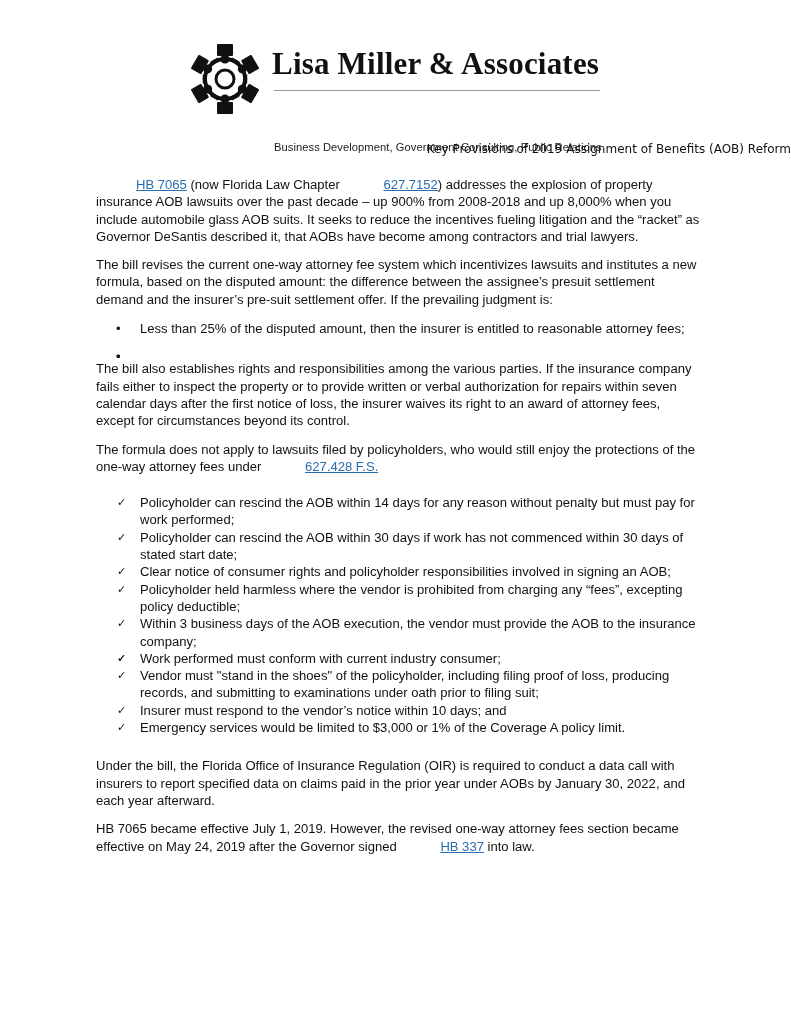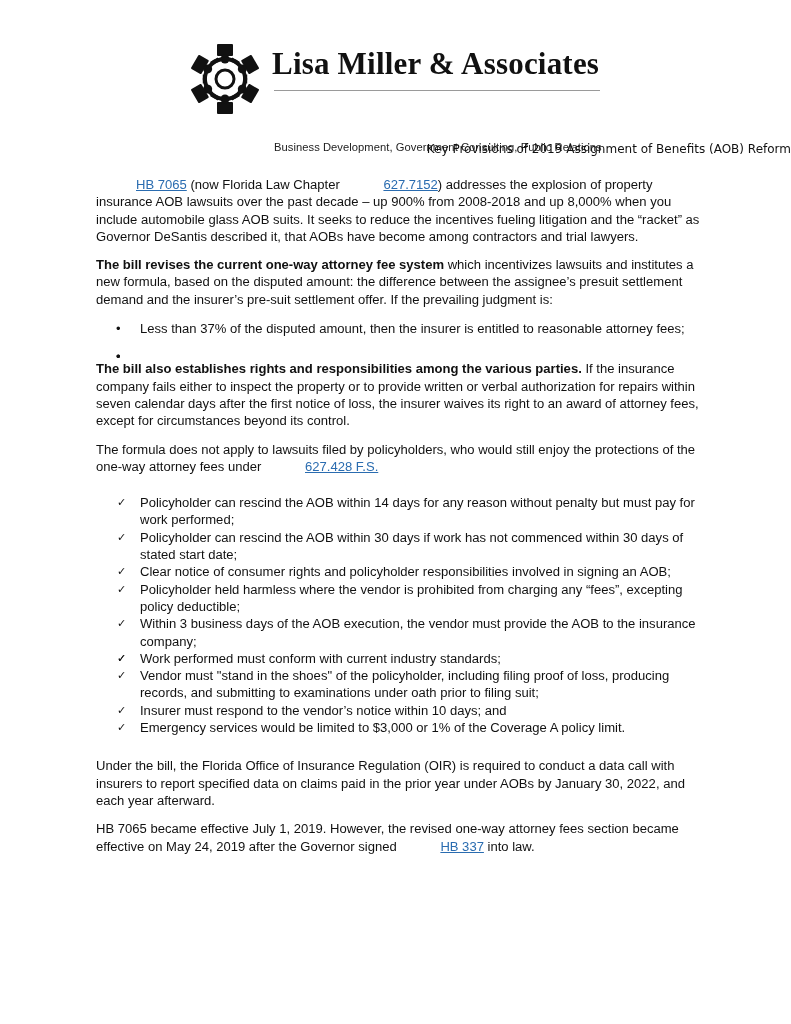--- a/index.html
+++ b/index.html
@@ -18,21 +18,21 @@
 
     
     .doc-title { position: absolute; left: 0; top: 142px; width: 791px; text-align: right;
                  font-family: "DejaVu Sans", sans-serif; font-weight: normal; font-size: 12px; color: #111; }
 
     
     .body { position: absolute; left: 96px; top: 176px; width: 604px; font-size: 13.05px; line-height: 17.3px; }
     .body p { margin: 0; }
     .gap { height: 11px; }
     a.link { color: #2a6cb0; text-decoration: underline; margin-left: 40px; }
-    b { font-weight: bold; }
+    b { font-weight: normal; }
 
     .bullets { list-style: none; margin: 0; padding: 0; }
     .bullets li { position: relative; padding-left: 44px; margin: 0; }
     .bullets li + li { margin-top: 11px; }
     .bullets .marker { position: absolute; left: 20px; top: 0; font-size: 13px; }
 
     .checks { list-style: none; margin: 0; padding: 0; }
     .checks li { position: relative; padding-left: 44px; margin: 0; }
     .checks .marker { position: absolute; left: 21px; top: 0; font-family: "DejaVu Sans", sans-serif; font-size: 11px; }
   </style>
@@ -68,21 +68,21 @@
 
     <p><a class="link" href="#">HB 7065</a><span> (now Florida Law Chapter </span><a class="link" href="#">627.7152</a><span>) addresses the explosion of property insurance AOB lawsuits over the past decade – up 900% from 2008-2018 and up 8,000% when you include automobile glass AOB suits.  It seeks to reduce the incentives fueling litigation and the “racket” as Governor DeSantis described it, that AOBs have become among contractors and trial lawyers.</span></p>
 
     <div class="gap"></div>
 
     <p><b>The bill revises the current one-way attorney fee system</b><span> which incentivizes lawsuits and institutes a new formula, based on the disputed amount: the difference between the assignee’s presuit settlement demand and the insurer’s pre-suit settlement offer.  If the prevailing judgment is:</span></p>
 
     <div class="gap" style="height:12px"></div>
 
     <ul class="bullets">
-      <li><span class="marker">•</span><span>Less than 37% of the disputed amount, then the insurer is entitled to reasonable attorney fees;</span></li>
+      <li><span class="marker">•</span><span>Less than 25% of the disputed amount, then the insurer is entitled to reasonable attorney fees;</span></li>
       <li><span class="marker">•</span></li>
       <li><span class="marker">•</span></li>
     </ul>
 
     <div class="gap" style="height:12px"></div>
 
     <p><b>The bill also establishes rights and responsibilities among the various parties.</b><span>  If the insurance company fails either to inspect the property or to provide written or verbal authorization for repairs within seven calendar days after the first notice of loss, the insurer waives its right to an award of attorney fees, except for circumstances beyond its control.</span></p>
 
     <div class="gap"></div>
 
@@ -93,21 +93,21 @@
 
     <div class="gap" style="height:8px"></div>
 
     <ul class="checks">
       <li><span class="marker">✓</span><span>Policyholder can rescind the AOB within 14 days for any reason without penalty but must pay for work performed;</span></li>
       <li><span class="marker">✓</span><span>Policyholder can rescind the AOB within 30 days if work has not commenced within 30 days of stated start date;</span></li>
       <li><span class="marker">✓</span><span>Clear notice of consumer rights and policyholder responsibilities involved in signing an AOB;</span></li>
       <li><span class="marker">✓</span><span>Policyholder held harmless where the vendor is prohibited from charging any “fees”, excepting policy deductible;</span></li>
       <li><span class="marker">✓</span><span>Within 3 business days of the AOB execution, the vendor must provide the AOB to the insurance company;</span></li>
       <li><span class="marker">✓</span></li>
-      <li><span class="marker">✓</span><span>Work performed must conform with current industry standards;</span></li>
+      <li><span class="marker">✓</span><span>Work performed must conform with current industry consumer;</span></li>
       <li><span class="marker">✓</span><span>Vendor must "stand in the shoes" of the policyholder, including filing proof of loss, producing records, and submitting to examinations under oath prior to filing suit;</span></li>
       <li><span class="marker">✓</span><span>Insurer must respond to the vendor’s notice within 10 days; and</span></li>
       <li><span class="marker">✓</span><span>Emergency services would be limited to $3,000 or 1% of the Coverage A policy limit.</span></li>
     </ul>
 
     <div class="gap" style="height:10px"></div>
 
 
     <div class="gap"></div>
 

